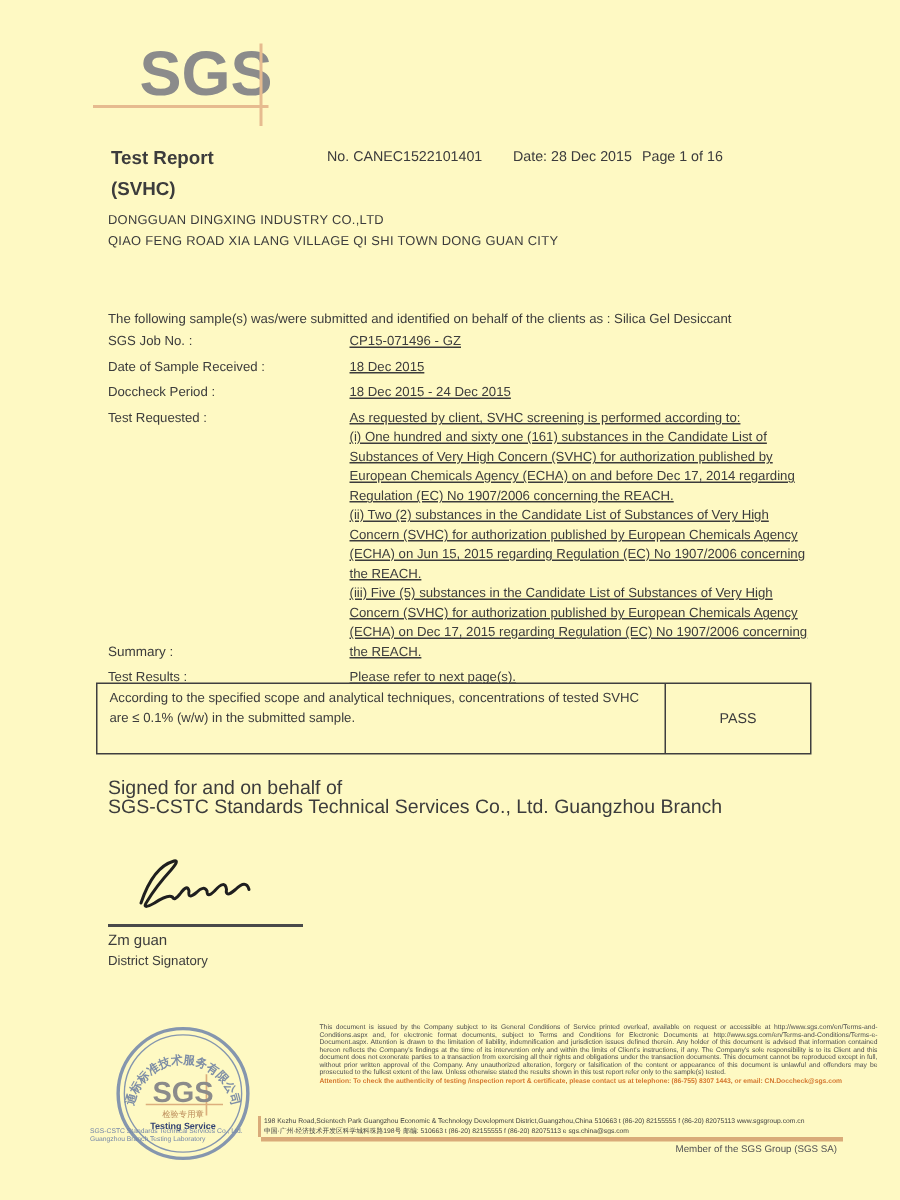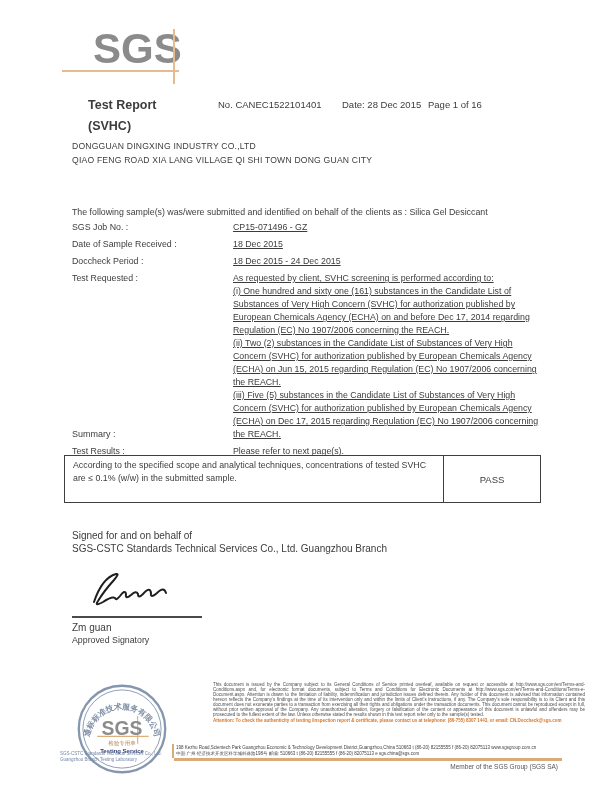--- a/index.html
+++ b/index.html
@@ -1,45 +1,45 @@
 <!DOCTYPE html>
 <html><head>
 <meta charset="utf-8">
 <style>
   html,body{margin:0;padding:0;background:#e9e9e9;}
   .page{
-    position:relative;width:600px;height:800px;background:#ffffff;
+    position:relative;width:600px;height:800px;background:#fef9c3;
     font-family:"Liberation Sans",sans-serif;color:#3c3c3c;overflow:hidden;
     margin:0 auto;
   }
   .abs{position:absolute;}
   
   .logo-text{left:93px;top:28px;font-size:42px;font-weight:bold;color:#8b8b8b;letter-spacing:0px;line-height:42px;}
   .logo-hline{left:62px;top:70px;width:117px;height:2px;background:#e6bb8f;}
   .logo-vline{left:173px;top:29px;width:2px;height:55px;background:#e6bb8f;}
-  .doc-title{left:88px;top:95px;font-size:12.5px;font-weight:bold;line-height:21px;}
+  .doc-title{left:74px;top:95px;font-size:12.5px;font-weight:bold;line-height:21px;}
   .report-no{left:218px;top:99px;font-size:9.5px;}
   .report-date{left:342px;top:99px;font-size:9.5px;}
   .report-page{left:428px;top:99px;font-size:9.5px;}
   
   .client{left:72px;top:140px;font-size:8.6px;line-height:13.5px;letter-spacing:0.2px;}
   .intro{left:72px;top:207px;font-size:8.8px;}
   
   .fields{left:72px;top:221px;width:476px;font-size:8.8px;line-height:13px;}
   .frow{display:flex;margin-bottom:4px;gap:48px;}
   .flabel{width:113px;flex:0 0 113px;}
   .fvalue{flex:1;max-width:368px;text-decoration:underline;}
   .fvalue p{margin:0;}
   
   .summary-label{left:72px;top:429px;font-size:9px;}
   .summary-box{left:64px;top:455px;width:477px;height:48px;border:1.2px solid #3f3f3f;display:flex;box-sizing:border-box;}
   .summary-statement{flex:1;padding:3px 8px 0 8px;font-size:8.8px;line-height:13px;}
   .summary-result{flex:0 0 96px;border-left:1.2px solid #3f3f3f;display:flex;align-items:center;justify-content:center;font-size:9.5px;}
   
-  .signoff{left:72px;top:529px;font-size:10px;line-height:13px;}
+  .signoff{left:72px;top:518px;font-size:13px;line-height:13px;}
   .sig-svg{left:80px;top:566px;}
   .sig-line{left:72px;top:616px;width:130px;height:1.8px;background:#4a4a4a;}
   .sig-name{left:72px;top:622px;font-size:10px;text-align:right;}
   .sig-role{left:72px;top:635px;font-size:8.8px;}
   
   .stamp-svg{left:76px;top:683px;}
   .stamp-co{left:60px;top:751px;width:160px;}
   .stamp-co-inner{width:320px;transform:scale(0.5);transform-origin:0 0;font-size:9px;line-height:10.5px;color:#7487a8;}
   .fineprint{left:213px;top:682px;width:372px;}
   .fineprint-inner{width:744px;transform:scale(0.5);transform-origin:0 0;font-size:9px;line-height:10px;color:#4d4d4d;text-align:justify;}
@@ -111,21 +111,21 @@
   <div class="abs signoff">
     <div>Signed for and on behalf of</div>
     <div>SGS-CSTC Standards Technical Services Co., Ltd. Guangzhou Branch</div>
   </div>
 
   <svg class="abs sig-svg" width="110" height="48" viewBox="0 0 110 48">
     <path d="M14 36 Q22 12 36 8 Q40 7 34 14 Q24 25 18 35 Q14 41 23 36 Q32 30 35 32 Q36 35 40 30 Q45 23 46 28 Q45 34 51 29 Q56 24 58 28 Q58 33 63 28 Q70 20 71 27 Q70 33 77 27 Q84 20 86 27" fill="none" stroke="#1f1f1f" stroke-width="2" stroke-linecap="round" stroke-linejoin="round"></path>
   </svg>
   <div class="abs sig-line"></div>
   <div class="abs sig-name">Zm guan</div>
-  <div class="abs sig-role">Approved Signatory</div>
+  <div class="abs sig-role">District Signatory</div>
 
   <svg class="stamp-svg abs" width="92" height="92" viewBox="0 0 100 100">
     <defs>
       <path id="arcTop" d="M 15 56 A 36 36 0 0 1 85 56"></path>
     </defs>
     <circle cx="50" cy="50" r="47" fill="none" stroke="#8596ae" stroke-width="2.5"></circle>
     <circle cx="50" cy="50" r="42.5" fill="none" stroke="#8596ae" stroke-width="1"></circle>
     <text font-size="8.5" fill="#7e8ea6" font-weight="bold">
       <textPath href="#arcTop" startOffset="50%" text-anchor="middle">通标标准技术服务有限公司</textPath>
     </text>

